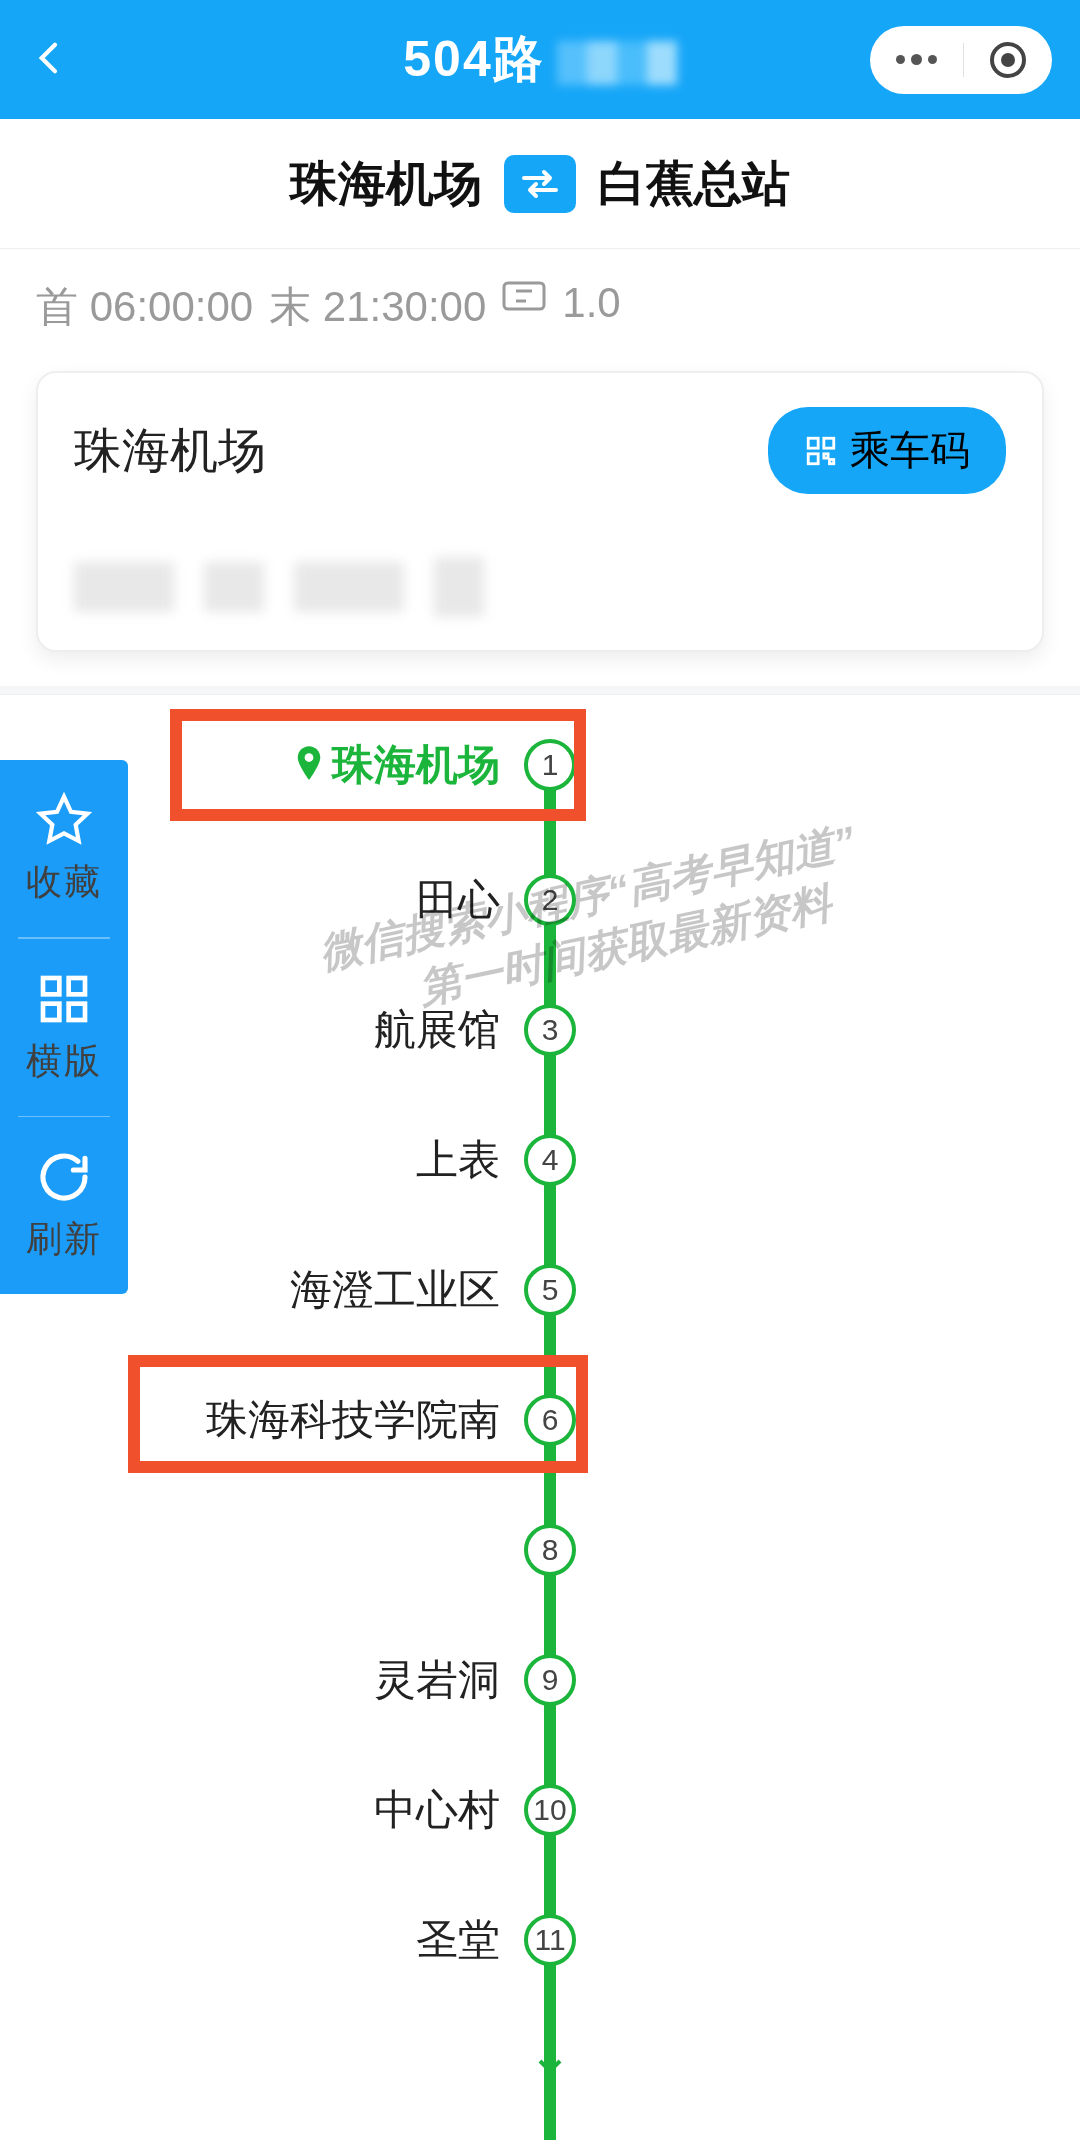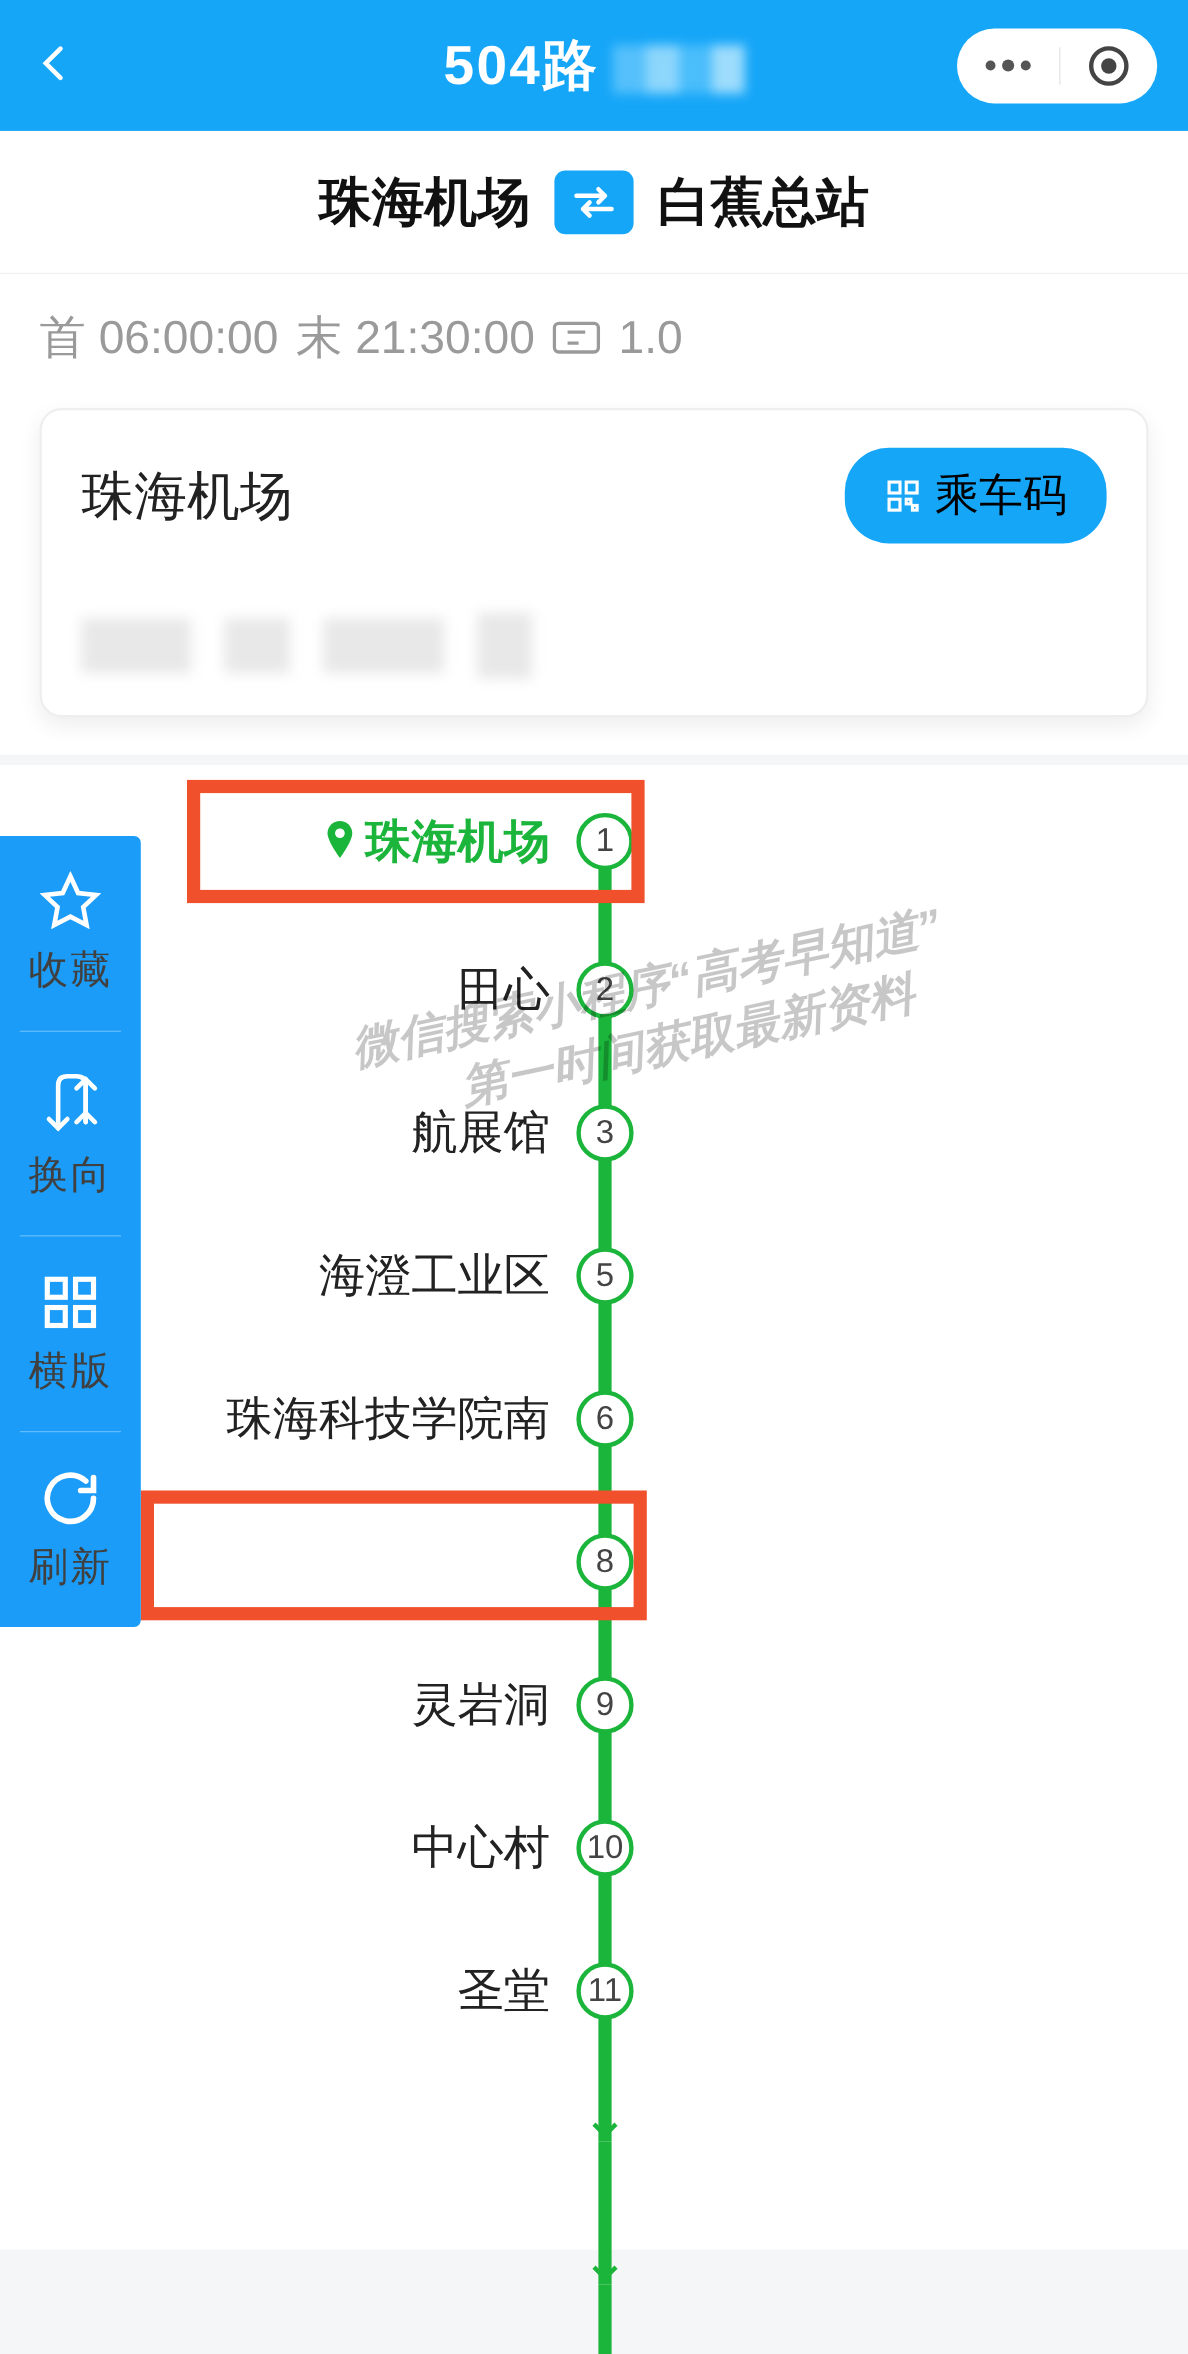--- a/index.html
+++ b/index.html
@@ -83,21 +83,20 @@
 
     
     .info-section {
       background: #fff;
       padding: 30px 36px 34px;
     }
     .info-line {
       font-size: 42px;
       color: #9a9a9a;
       display: flex;
-      align-items: center;
       gap: 16px;
       letter-spacing: 0;
     }
     .info-line .ticket-ic { display: inline-flex; }
 
     .station-card {
       margin-top: 36px;
       background: #fff;
       border: 2px solid #eee;
       border-radius: 20px;
@@ -370,20 +369,24 @@
     </div>
     <div class="stop-row">
       <div class="stop-name">田心</div>
       <div class="stop-num">2</div>
     </div>
     <div class="stop-row">
       <div class="stop-name">航展馆</div>
       <div class="stop-num">3</div>
     </div>
     <div class="stop-row">
+      <div class="stop-name">上表</div>
+      <div class="stop-num">4</div>
+    </div>
+    <div class="stop-row">
       <div class="stop-name">海澄工业区</div>
       <div class="stop-num">5</div>
     </div>
     <div class="stop-row">
       <div class="stop-name">珠海科技学院南</div>
       <div class="stop-num">6</div>
     </div>
     <div class="stop-row">
       <div class="stop-num">8</div>
     </div>
@@ -403,30 +406,20 @@
   </div>
 
 <div class="side-panel">
   <div class="side-item">
     <svg width="56" height="56" viewBox="0 0 24 24" fill="none" stroke="#fff" stroke-width="1.8">
         <polygon points="12 2 15 8.5 22 9.3 17 14 18.3 21 12 17.7 5.7 21 7 14 2 9.3 9 8.5 12 2"></polygon>
       </svg>
     <span class="side-txt">收藏</span>
   </div>
   <div class="side-divider"></div>
-  <div class="side-item">
-    <svg width="56" height="64" viewBox="0 0 40 46" fill="none" stroke="#fff" stroke-width="3" stroke-linecap="round">
-      <path d="M12 40 L12 12 Q12 6 18 6 L24 6 Q30 6 30 12 L30 36"></path>
-      <polyline points="6 34 12 40 18 34"></polyline>
-      <polyline points="24 30 30 36 36 30" transform="rotate(180 30 33)"></polyline>
-      <path d="M30 8 L30 36" stroke="#fff"></path>
-      <polyline points="24 14 30 8 36 14"></polyline>
-    </svg>
-    <span class="side-txt">换向</span>
-  </div>
   <div class="side-divider"></div>
   <div class="side-item">
     <svg width="56" height="56" viewBox="0 0 24 24" fill="none" stroke="#fff" stroke-width="2">
       <rect x="3" y="3" width="7" height="7"></rect>
         <rect x="14" y="3" width="7" height="7"></rect>
         <rect x="3" y="14" width="7" height="7"></rect>
         <rect x="14" y="14" width="7" height="7"></rect>
     </svg>
     <span class="side-txt">横版</span>
   </div>

